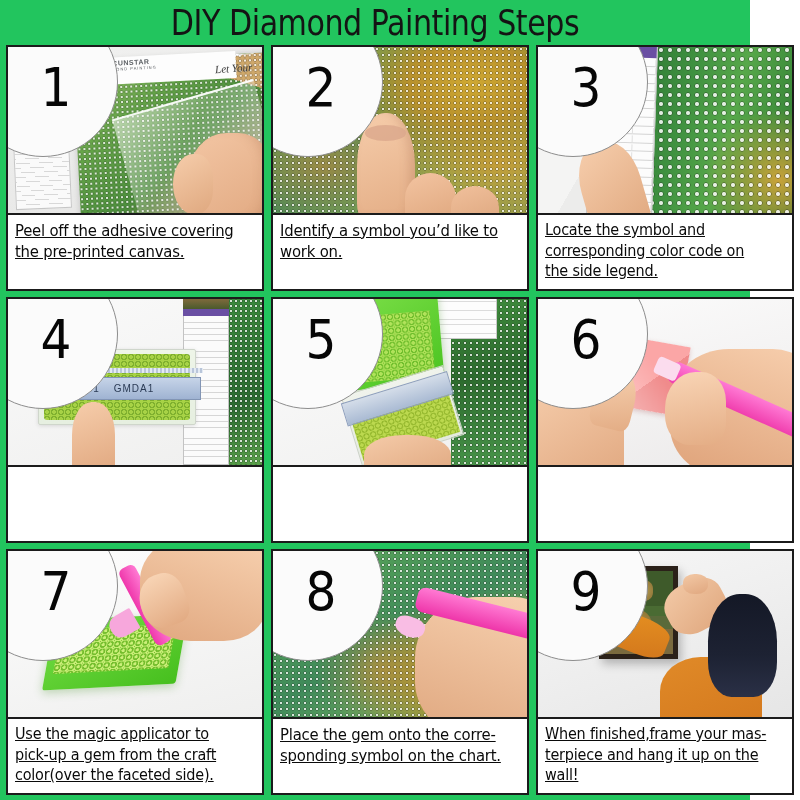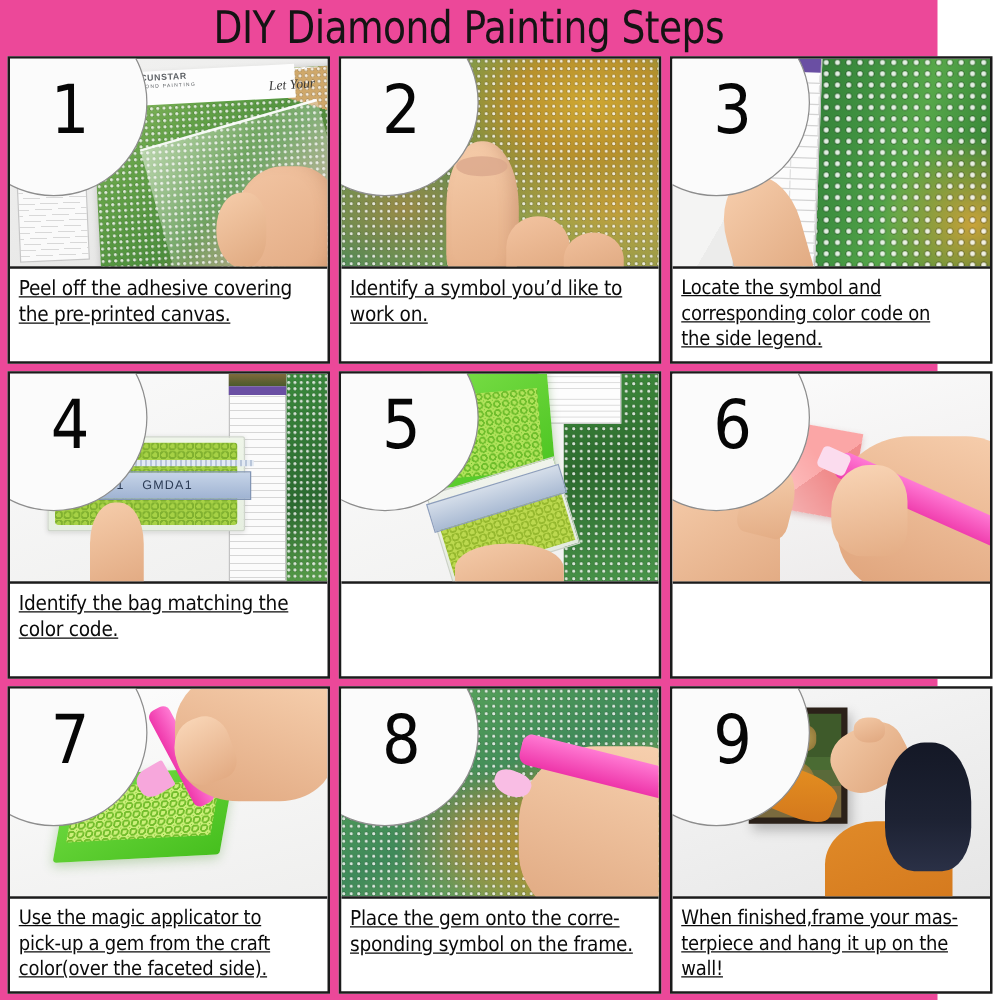--- a/index.html
+++ b/index.html
@@ -5,21 +5,21 @@
   * { box-sizing: border-box; margin: 0; padding: 0; }
   html, body {
     width: 800px; height: 800px;
     background: #ffffff;
     font-family: "Liberation Sans", sans-serif;
     overflow: hidden;
   }
   #page {
     position: relative;
     width: 750px; height: 800px;
-    background: #ec4899;
+    background: #22c55e;
   }
 
   
   #title {
     height: 44px;
     display: flex; align-items: center; justify-content: center;
     font-size: 36px;
     font-weight: 400;
     letter-spacing: -0.5px;
     color: #141414;
@@ -442,22 +442,20 @@
             <div class="p4-label">
               <span>581</span>
               <span>GMDA1</span>
             </div>
           </div>
           <div class="p4-finger"></div>
         </div>
         <div class="badge"></div>
         <div class="badge-num">4</div>
       </div>
-      <div class="caption">Identify the bag matching the
-color code.</div>
     </div>
 
     <div class="panel">
       <div class="photo">
         <div class="ph">
           <div class="p5-bg"></div>
           <div class="p5-canvas">
               <div class="beads"></div>
             </div>
           <div class="p5-chart"></div>
@@ -513,21 +511,21 @@
           <div class="p8-bg"></div>
           <div class="beads"></div>
           <div class="p8-hand"></div>
           <div class="p8-pen"></div>
           <div class="p8-tip"></div>
         </div>
         <div class="badge"></div>
         <div class="badge-num">8</div>
       </div>
       <div class="caption">Place the gem onto the corre-
-sponding symbol on the frame.</div>
+sponding symbol on the chart.</div>
     </div>
 
     <div class="panel">
       <div class="photo">
         <div class="ph">
           <div class="p9-bg"></div>
           <div class="p9-frame">
             <div class="p9-art"></div>
           </div>
           <div class="p9-armL"></div>

